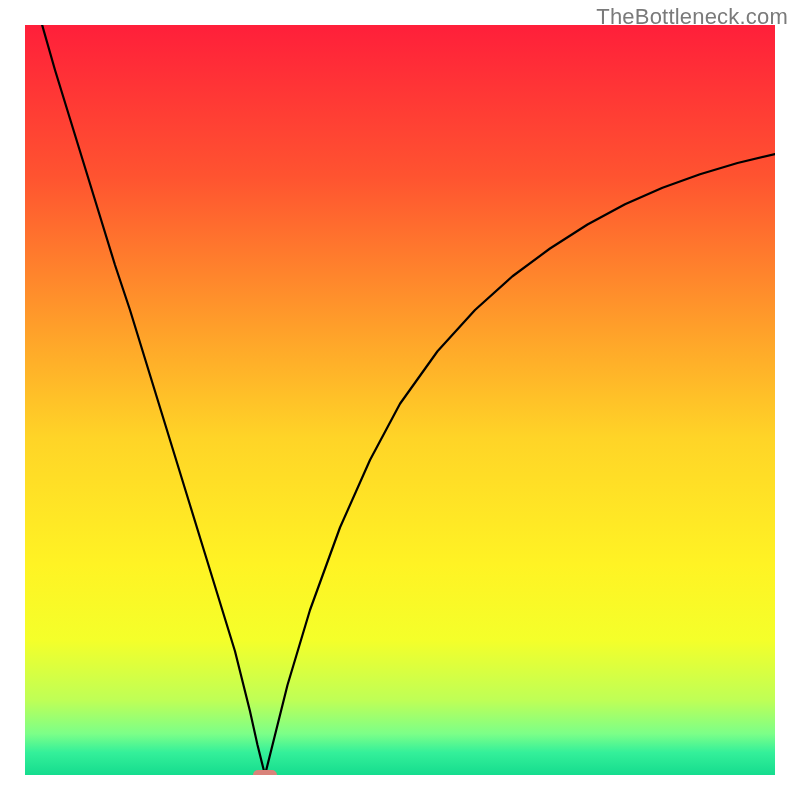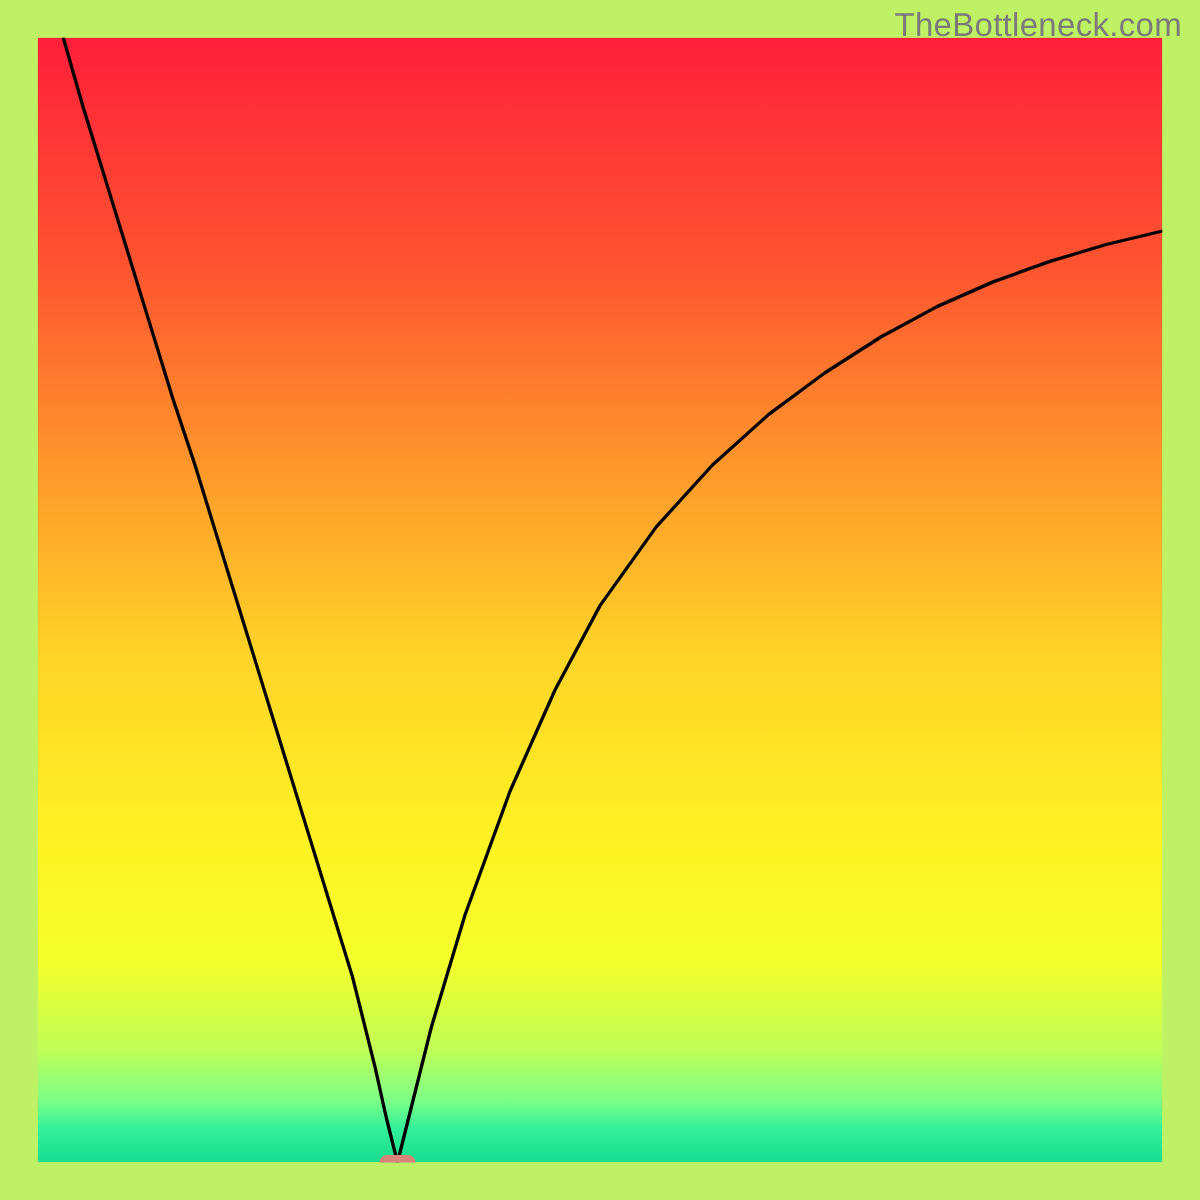--- a/index.html
+++ b/index.html
@@ -7,21 +7,21 @@
     padding: 0;
     width: 800px;
     height: 800px;
     background: #000;
     font-family: Arial, Helvetica, sans-serif;
   }
   .container {
     position: relative;
     width: 800px;
     height: 800px;
-    background: #bef264;
+    background: #ffffff;
   }
   .watermark {
     position: absolute;
     top: 4px;
     right: 12px;
     color: #7a7a7a;
     font-size: 22px;
     letter-spacing: 0.2px;
     z-index: 3;
   }

